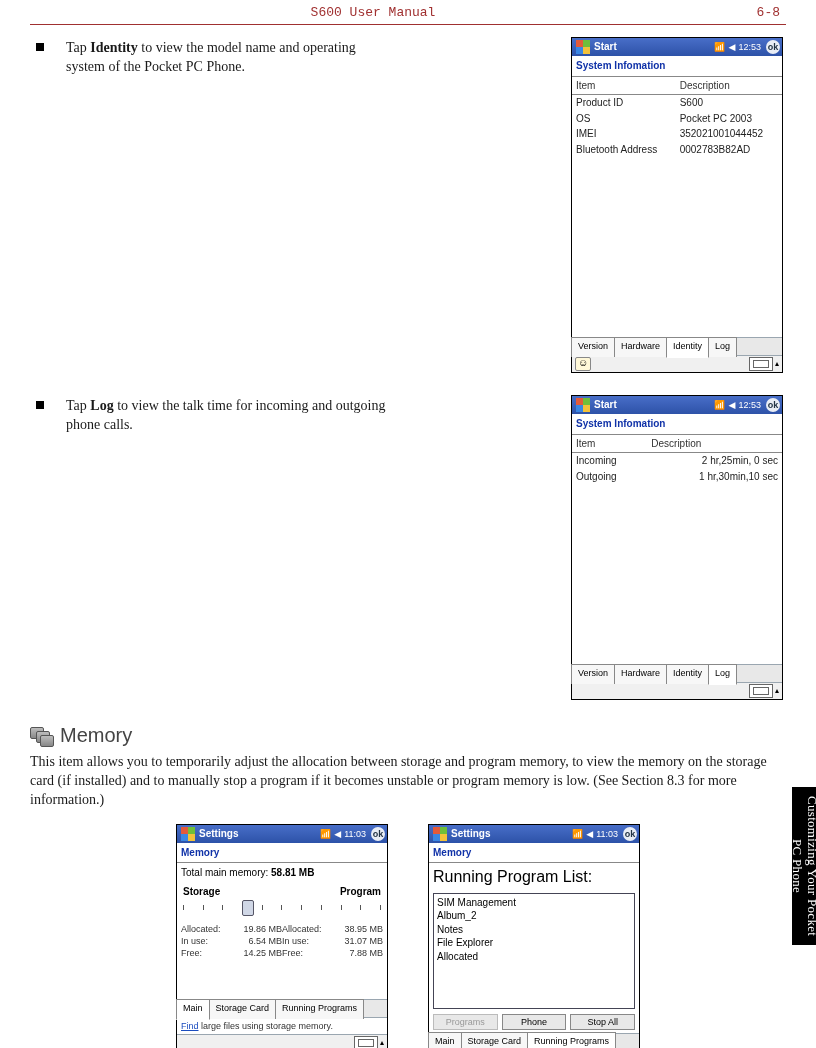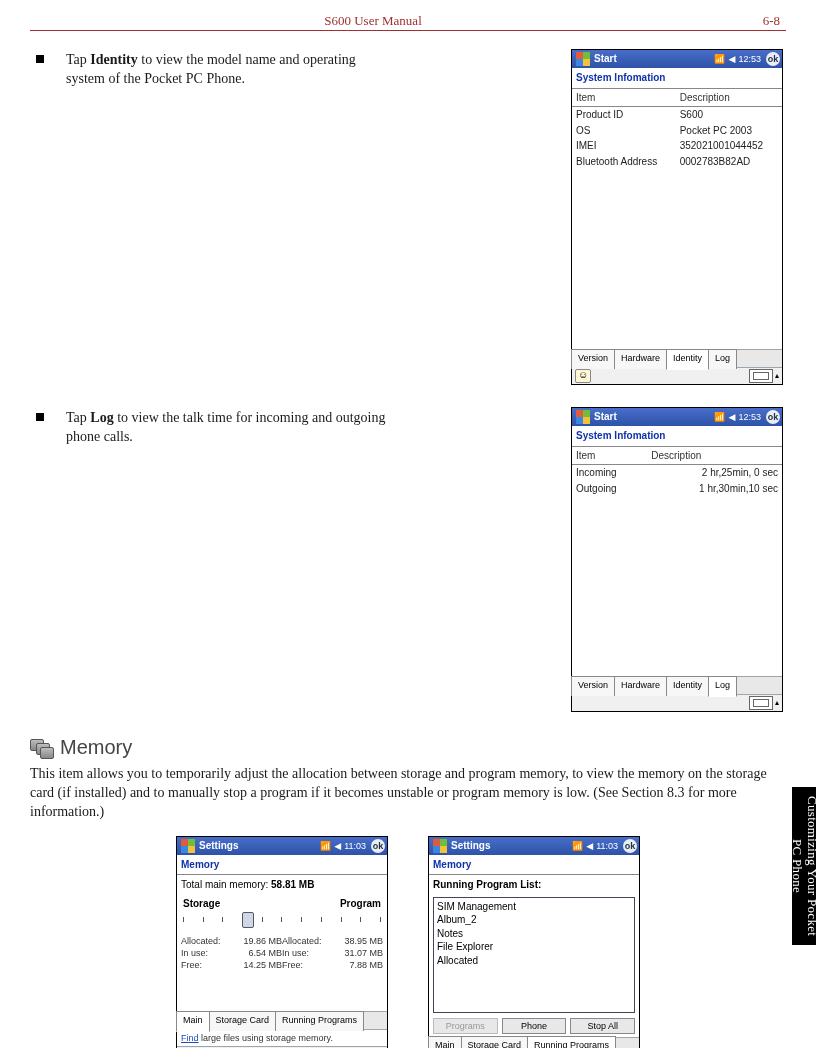--- a/index.html
+++ b/index.html
@@ -11,22 +11,22 @@
     --lightbg:#ffffff;
     --gridline:#9aa6b0;
     --paper:#ffffff;
     --sidebox:#000;
     font-family:"Times New Roman",Times,serif;
   }
   html,body{margin:0;padding:0;background:var(--paper);}
   body{width:816px;color:var(--ink);font-size:14px;line-height:1.35;position:relative;min-height:1048px}
 
   
-  .pg-header{display:flex;align-items:flex-end;border-bottom:1px solid var(--maroon);
-    margin:6px 30px;padding-top:4px;height:20px;color:var(--maroon);font-family:Liberation Serif, serif;font-size:13px}
+  .pg-header{display:flex;align-items:flex-start;border-bottom:1px solid var(--maroon);
+    margin:0 30px;padding-top:4px;height:20px;color:var(--maroon);font-family:Liberation Mono, monospace;font-size:13px}
   .pg-header .doc-title{flex:1;text-align:center}
   .pg-header .pagenum{width:64px;text-align:right;padding-right:6px}
 
   .content{padding:12px 30px 20px 30px}
 
   
   ul.sq{list-style:none;padding:0;margin:0}
   ul.sq>li{position:relative;padding-left:36px;margin-bottom:6px}
   ul.sq>li::before{content:"";position:absolute;left:6px;top:4px;width:8px;height:8px;background:#000}
 
@@ -359,21 +359,21 @@
           </span>
         <span class="ttext">Settings</span>
         <span class="ricons">
           <span>📶</span>
           <span>◀</span>
           <span>11:03</span>
           <span class="ok-badge">ok</span>
         </span>
       </div>
       <div class="bluehead">Memory</div>
-      <div style="font-weight:700;padding:3px 4px;font-size:10px">Running Program List:</div>
+      <div style="font-weight:400;padding:3px 4px;font-size:16px">Running Program List:</div>
       <div class="runlist">
         <div>SIM Management</div>
         <div>Album_2</div>
         <div>Notes</div>
         <div>File Explorer</div>
         <div>Allocated</div>
       </div>
       <div class="runbtns">
         <button class="dis">Programs</button>
         <button>Phone</button>

